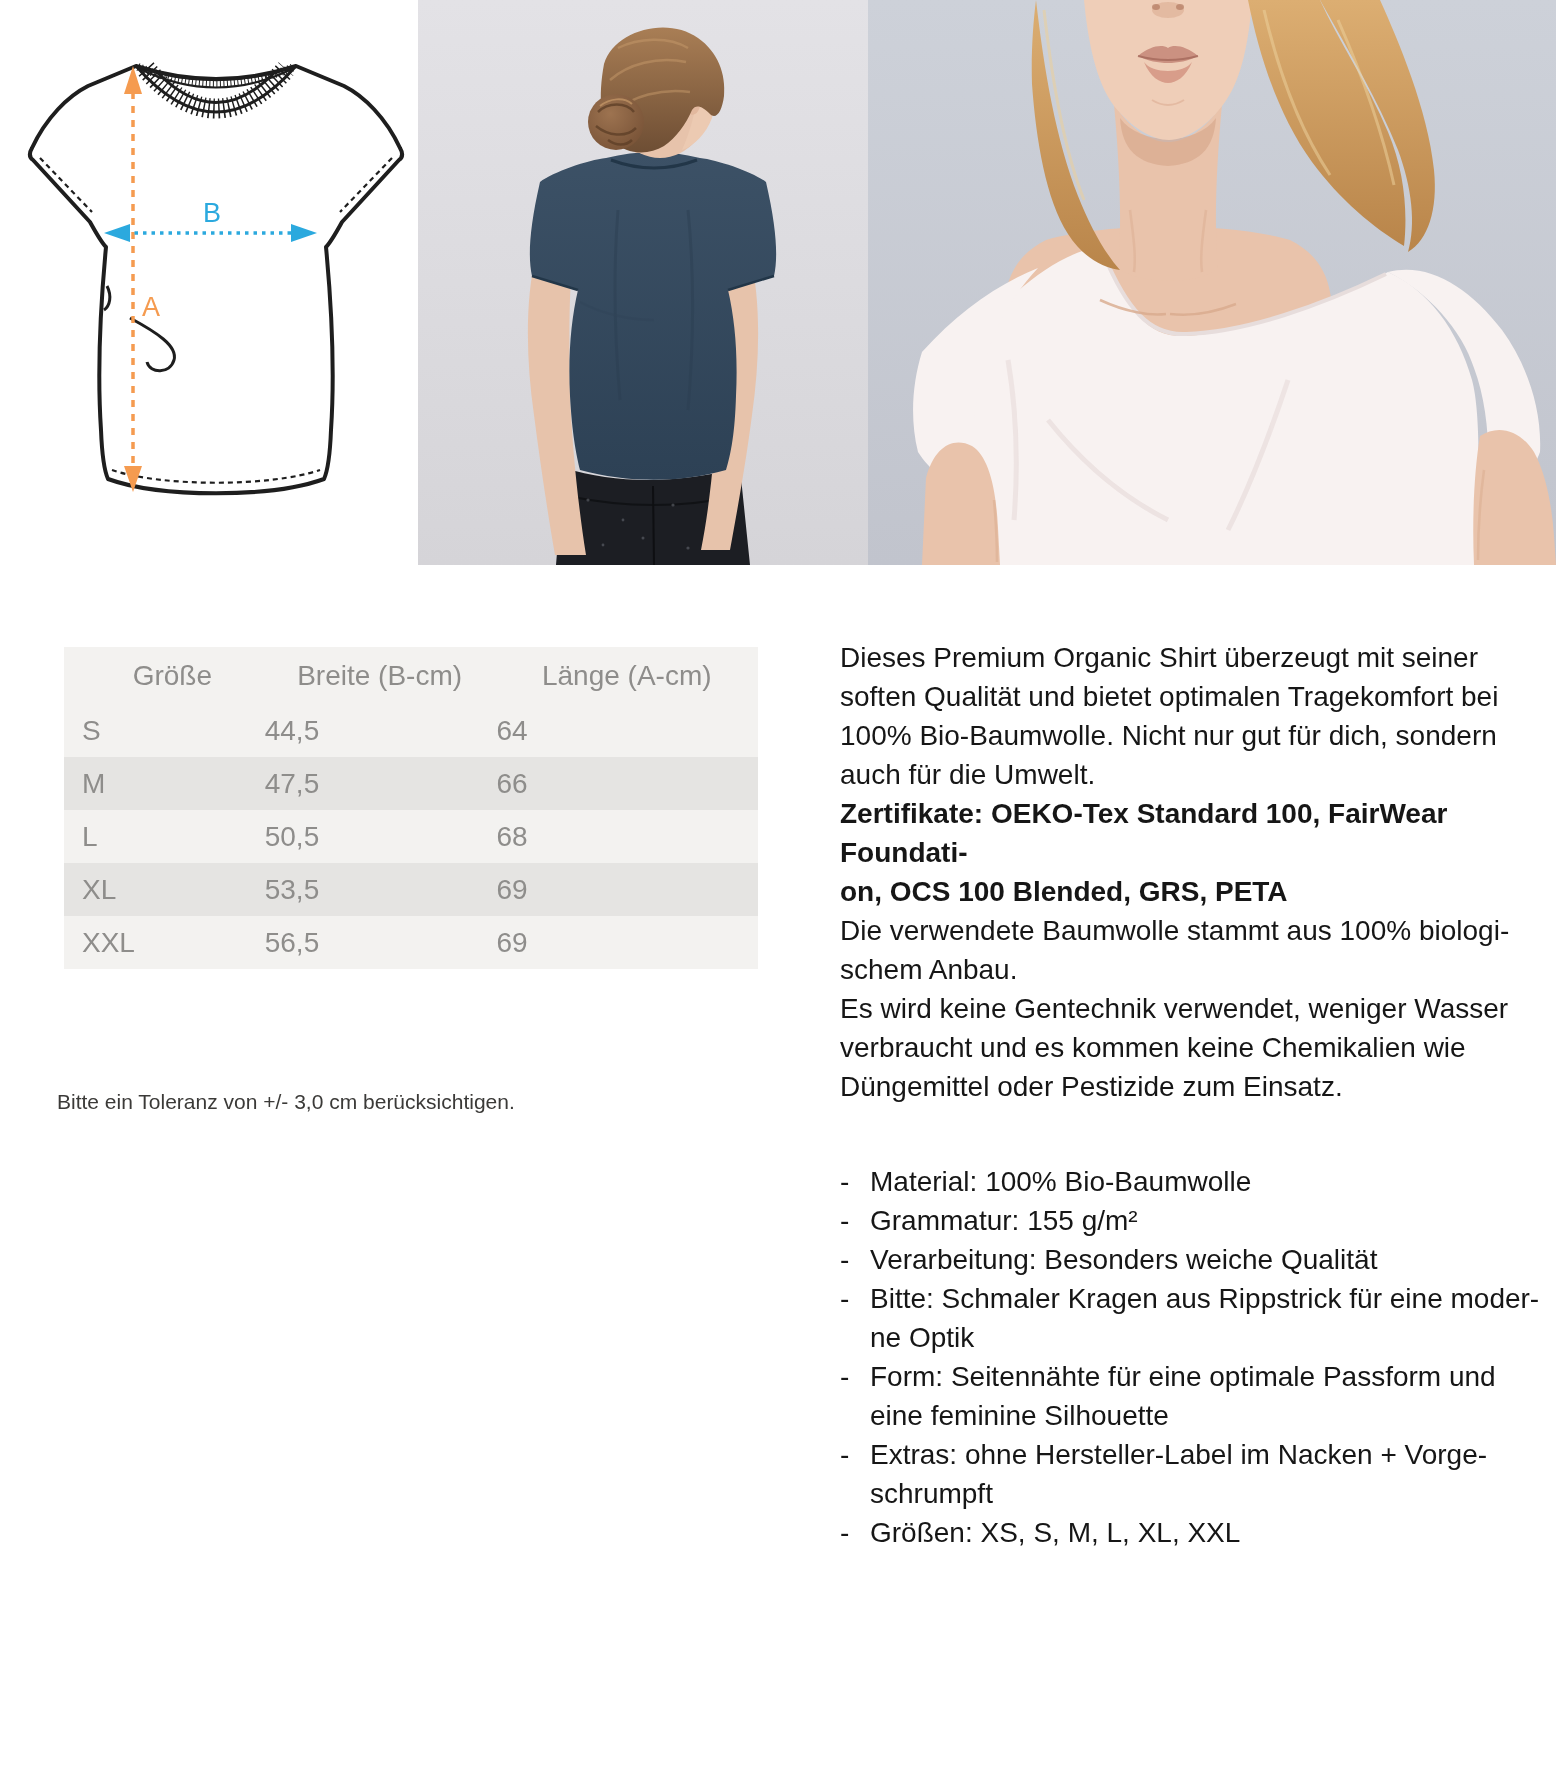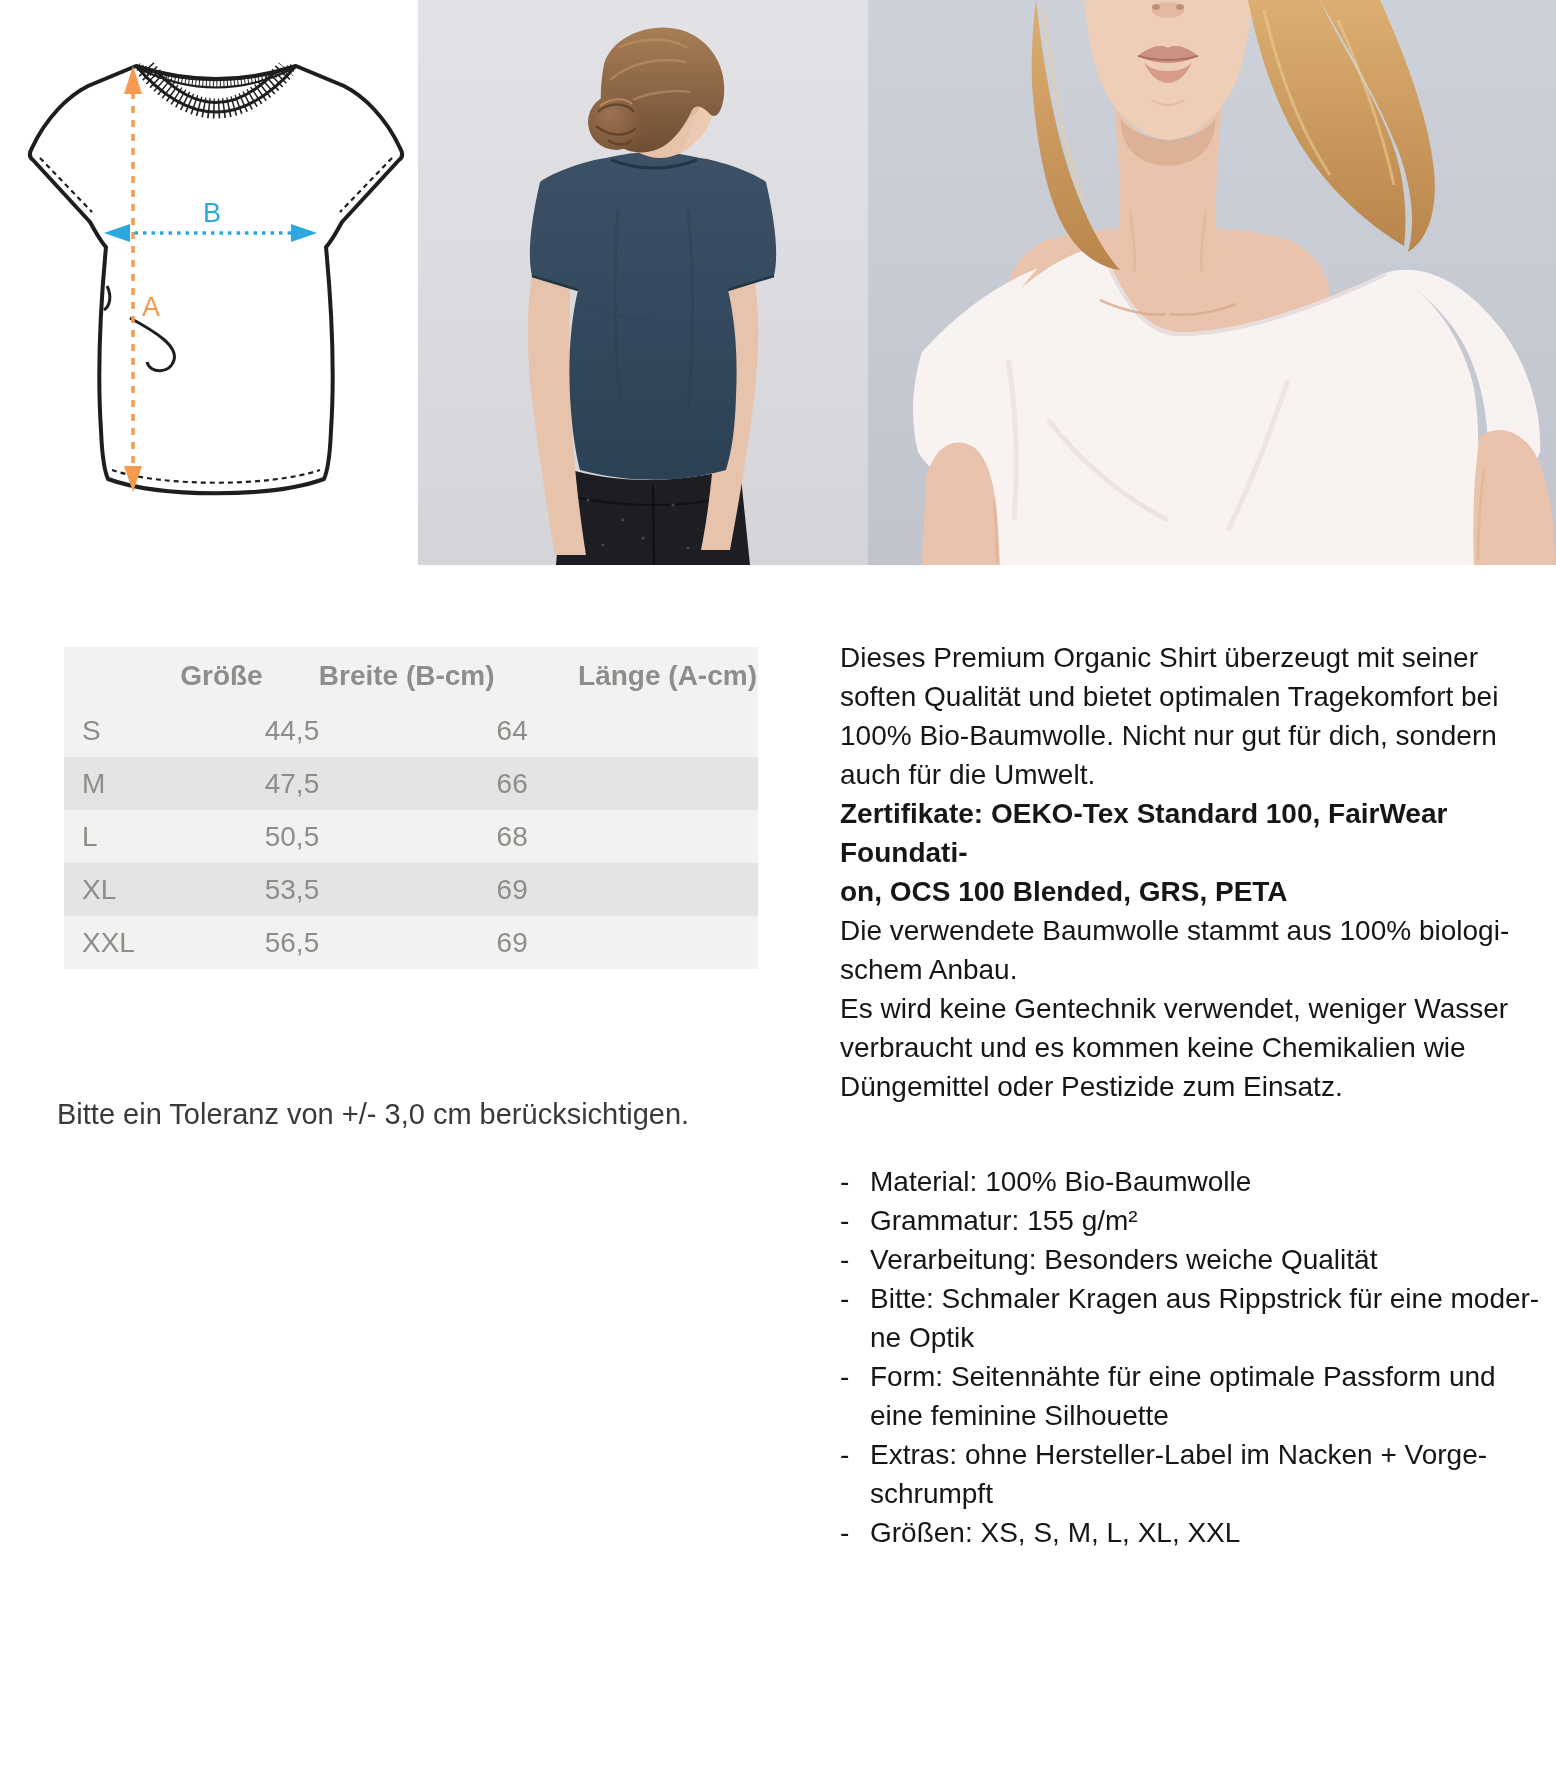--- a/index.html
+++ b/index.html
@@ -7,29 +7,29 @@
           font-family:"Liberation Sans",sans-serif;overflow:hidden;}
   .panel{position:absolute;top:0;height:565px;}
   .panel svg{display:block;width:100%;height:100%;}
   .diagram-panel{left:0;width:418px;background:#fff;}
   .photo-back-panel{left:418px;width:450px;}
   .photo-front-panel{left:868px;width:688px;}
 
   
   .size-table{position:absolute;left:64px;top:647px;width:694px;border-collapse:collapse;
               font-size:28px;color:#8e8d8b;}
-  .size-table th{font-weight:700;text-align:right;height:55px;background:#f3f2f0;}
+  .size-table th{font-weight:400;text-align:center;height:55px;background:#f3f2f0;}
   .size-table td{height:51px;}
   .size-table .c1{width:186px;padding-left:18px;}
   .size-table .c2{width:238px;}
   .size-table .c3{width:270px;}
   .size-table tr.shade td{background:#e5e4e2;}
   .size-table tr.light td{background:#f3f2f0;}
 
-  .tolerance{position:absolute;left:57px;top:1069px;font-size:29px;color:#3b3a38;}
+  .tolerance{position:absolute;left:57px;top:1069px;font-size:21px;color:#3b3a38;}
 
   
   .desc{position:absolute;left:840px;top:638px;width:700px;font-size:28px;
         line-height:39px;color:#161616;}
   .desc p{margin:0;white-space:pre-line;}
   .desc .p2{margin-top:57px;}
   .desc .p3{font-weight:bold;}
   .desc .p4{}
   .bullets{margin:56px 0 0 0;padding:0;list-style:none;}
   .bullets li{display:grid;grid-template-columns:30px 1fr;}

